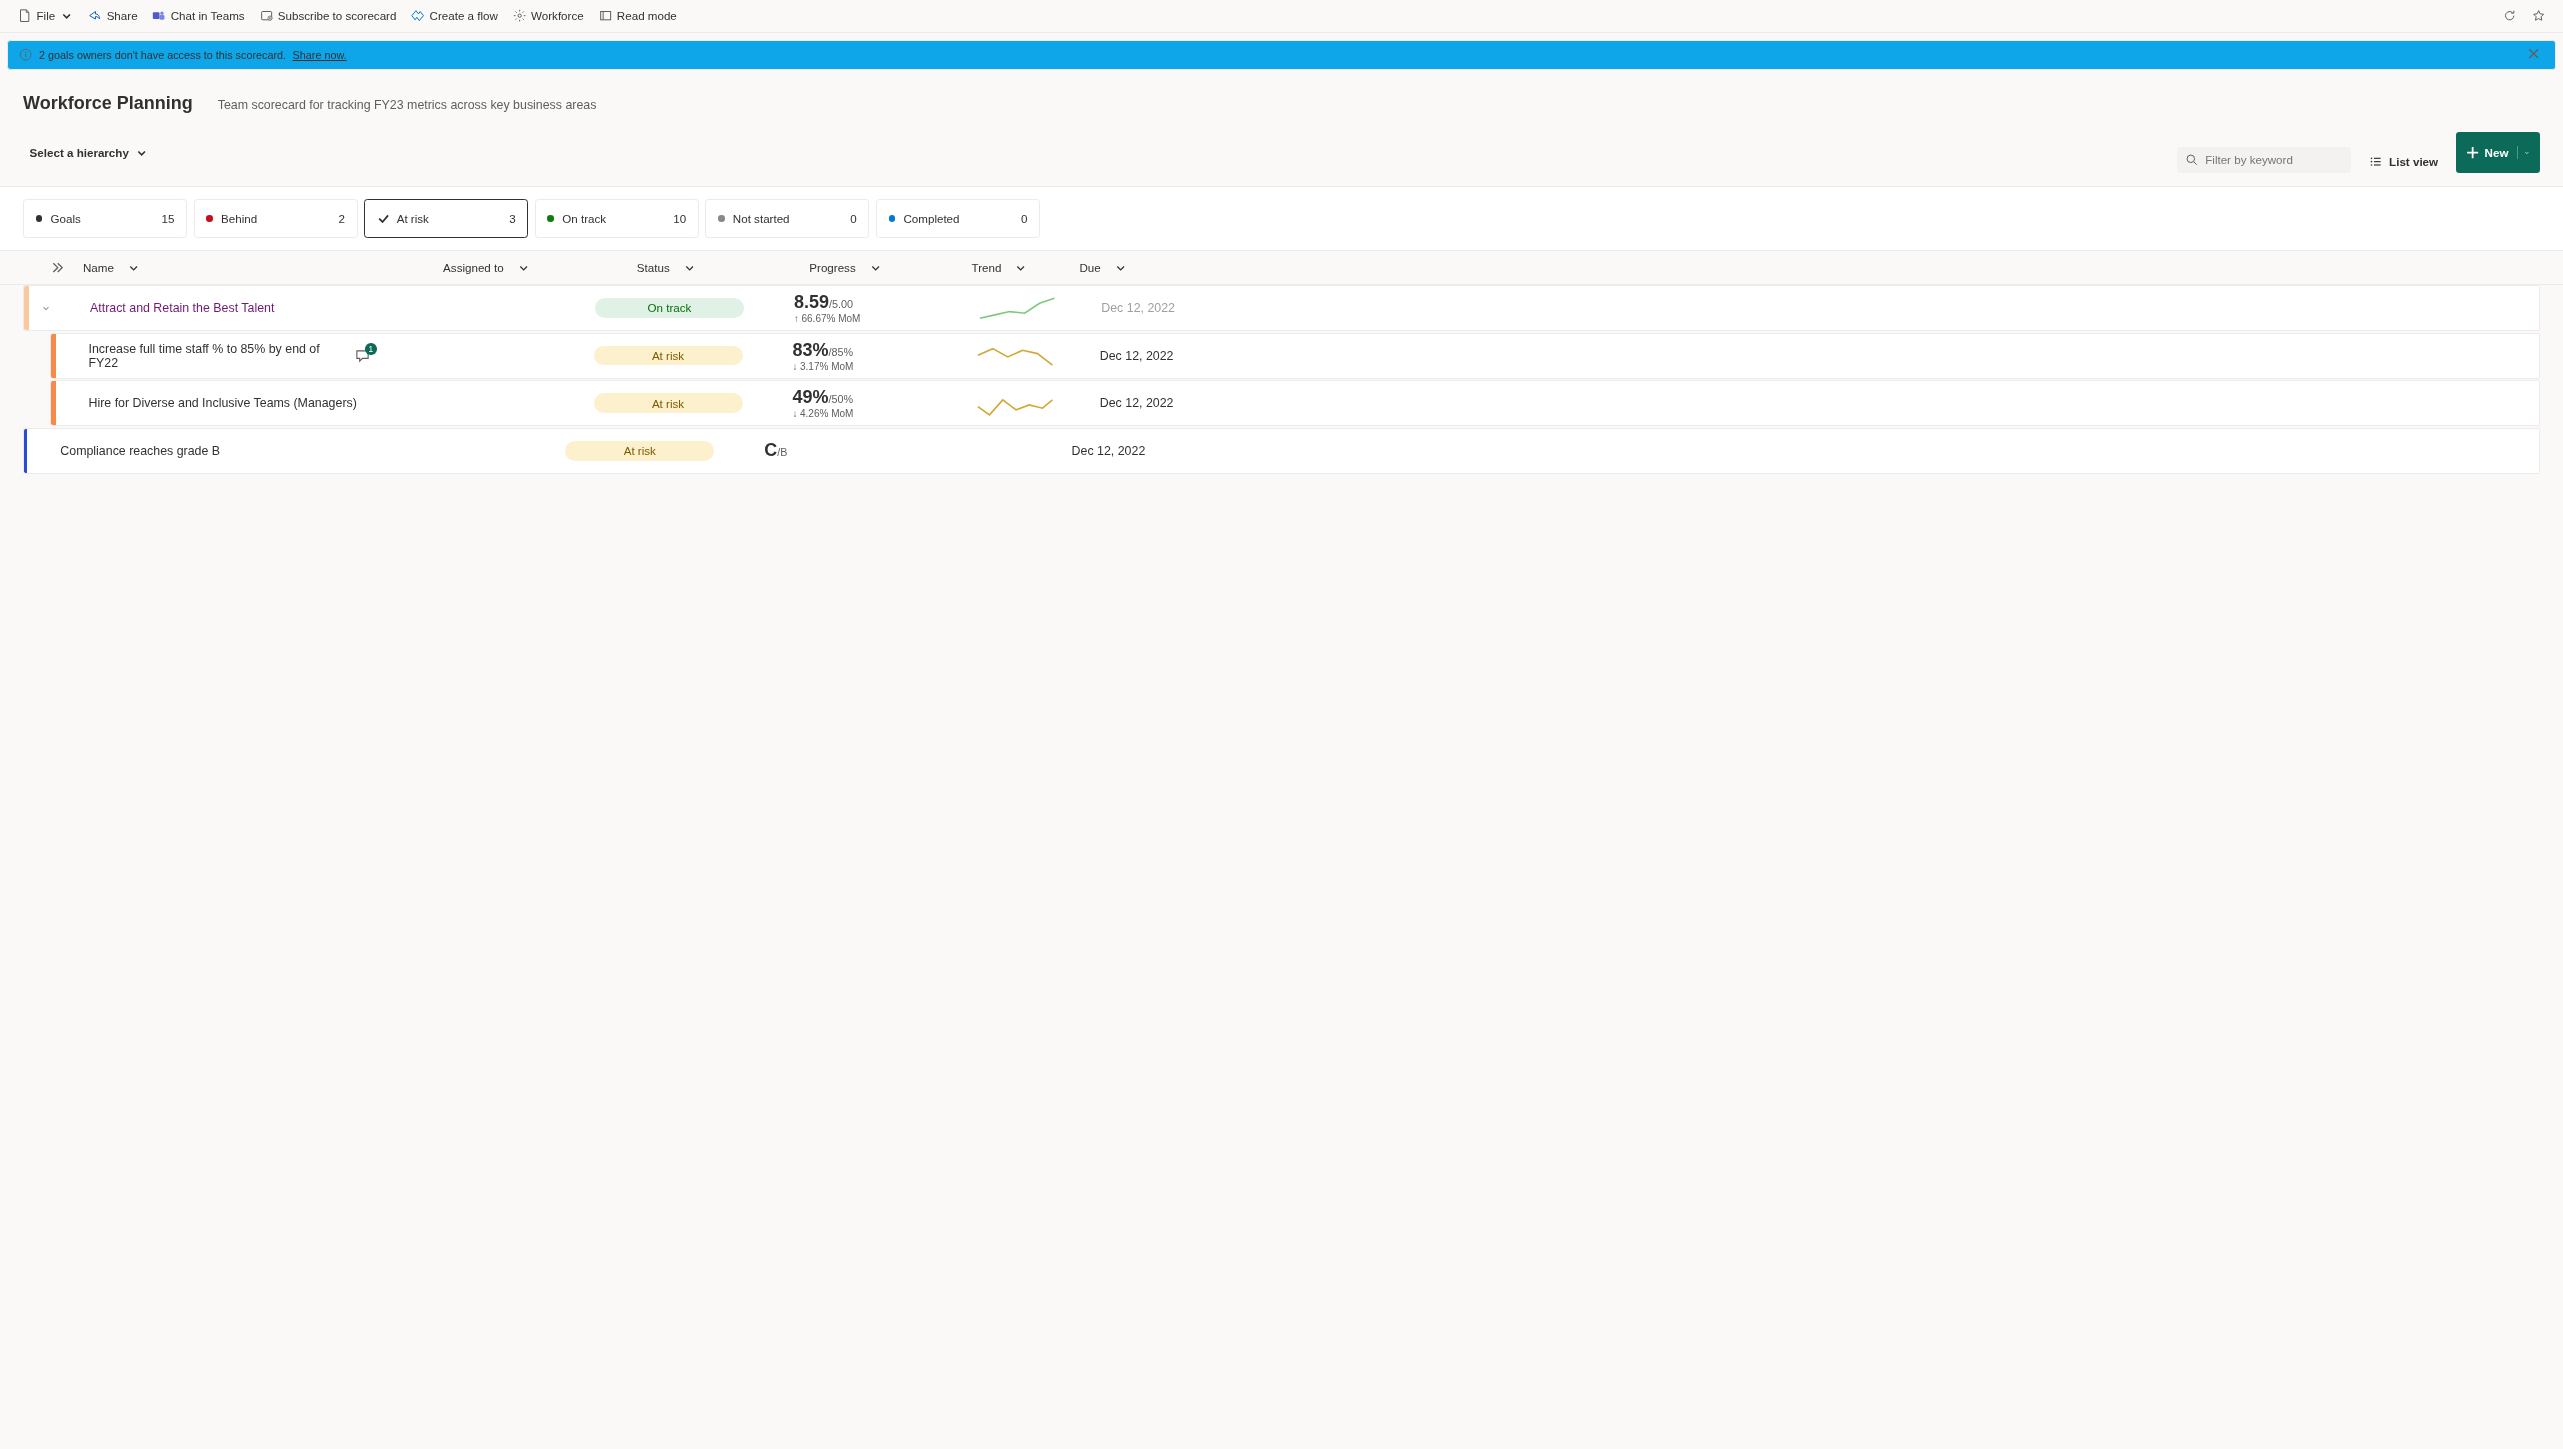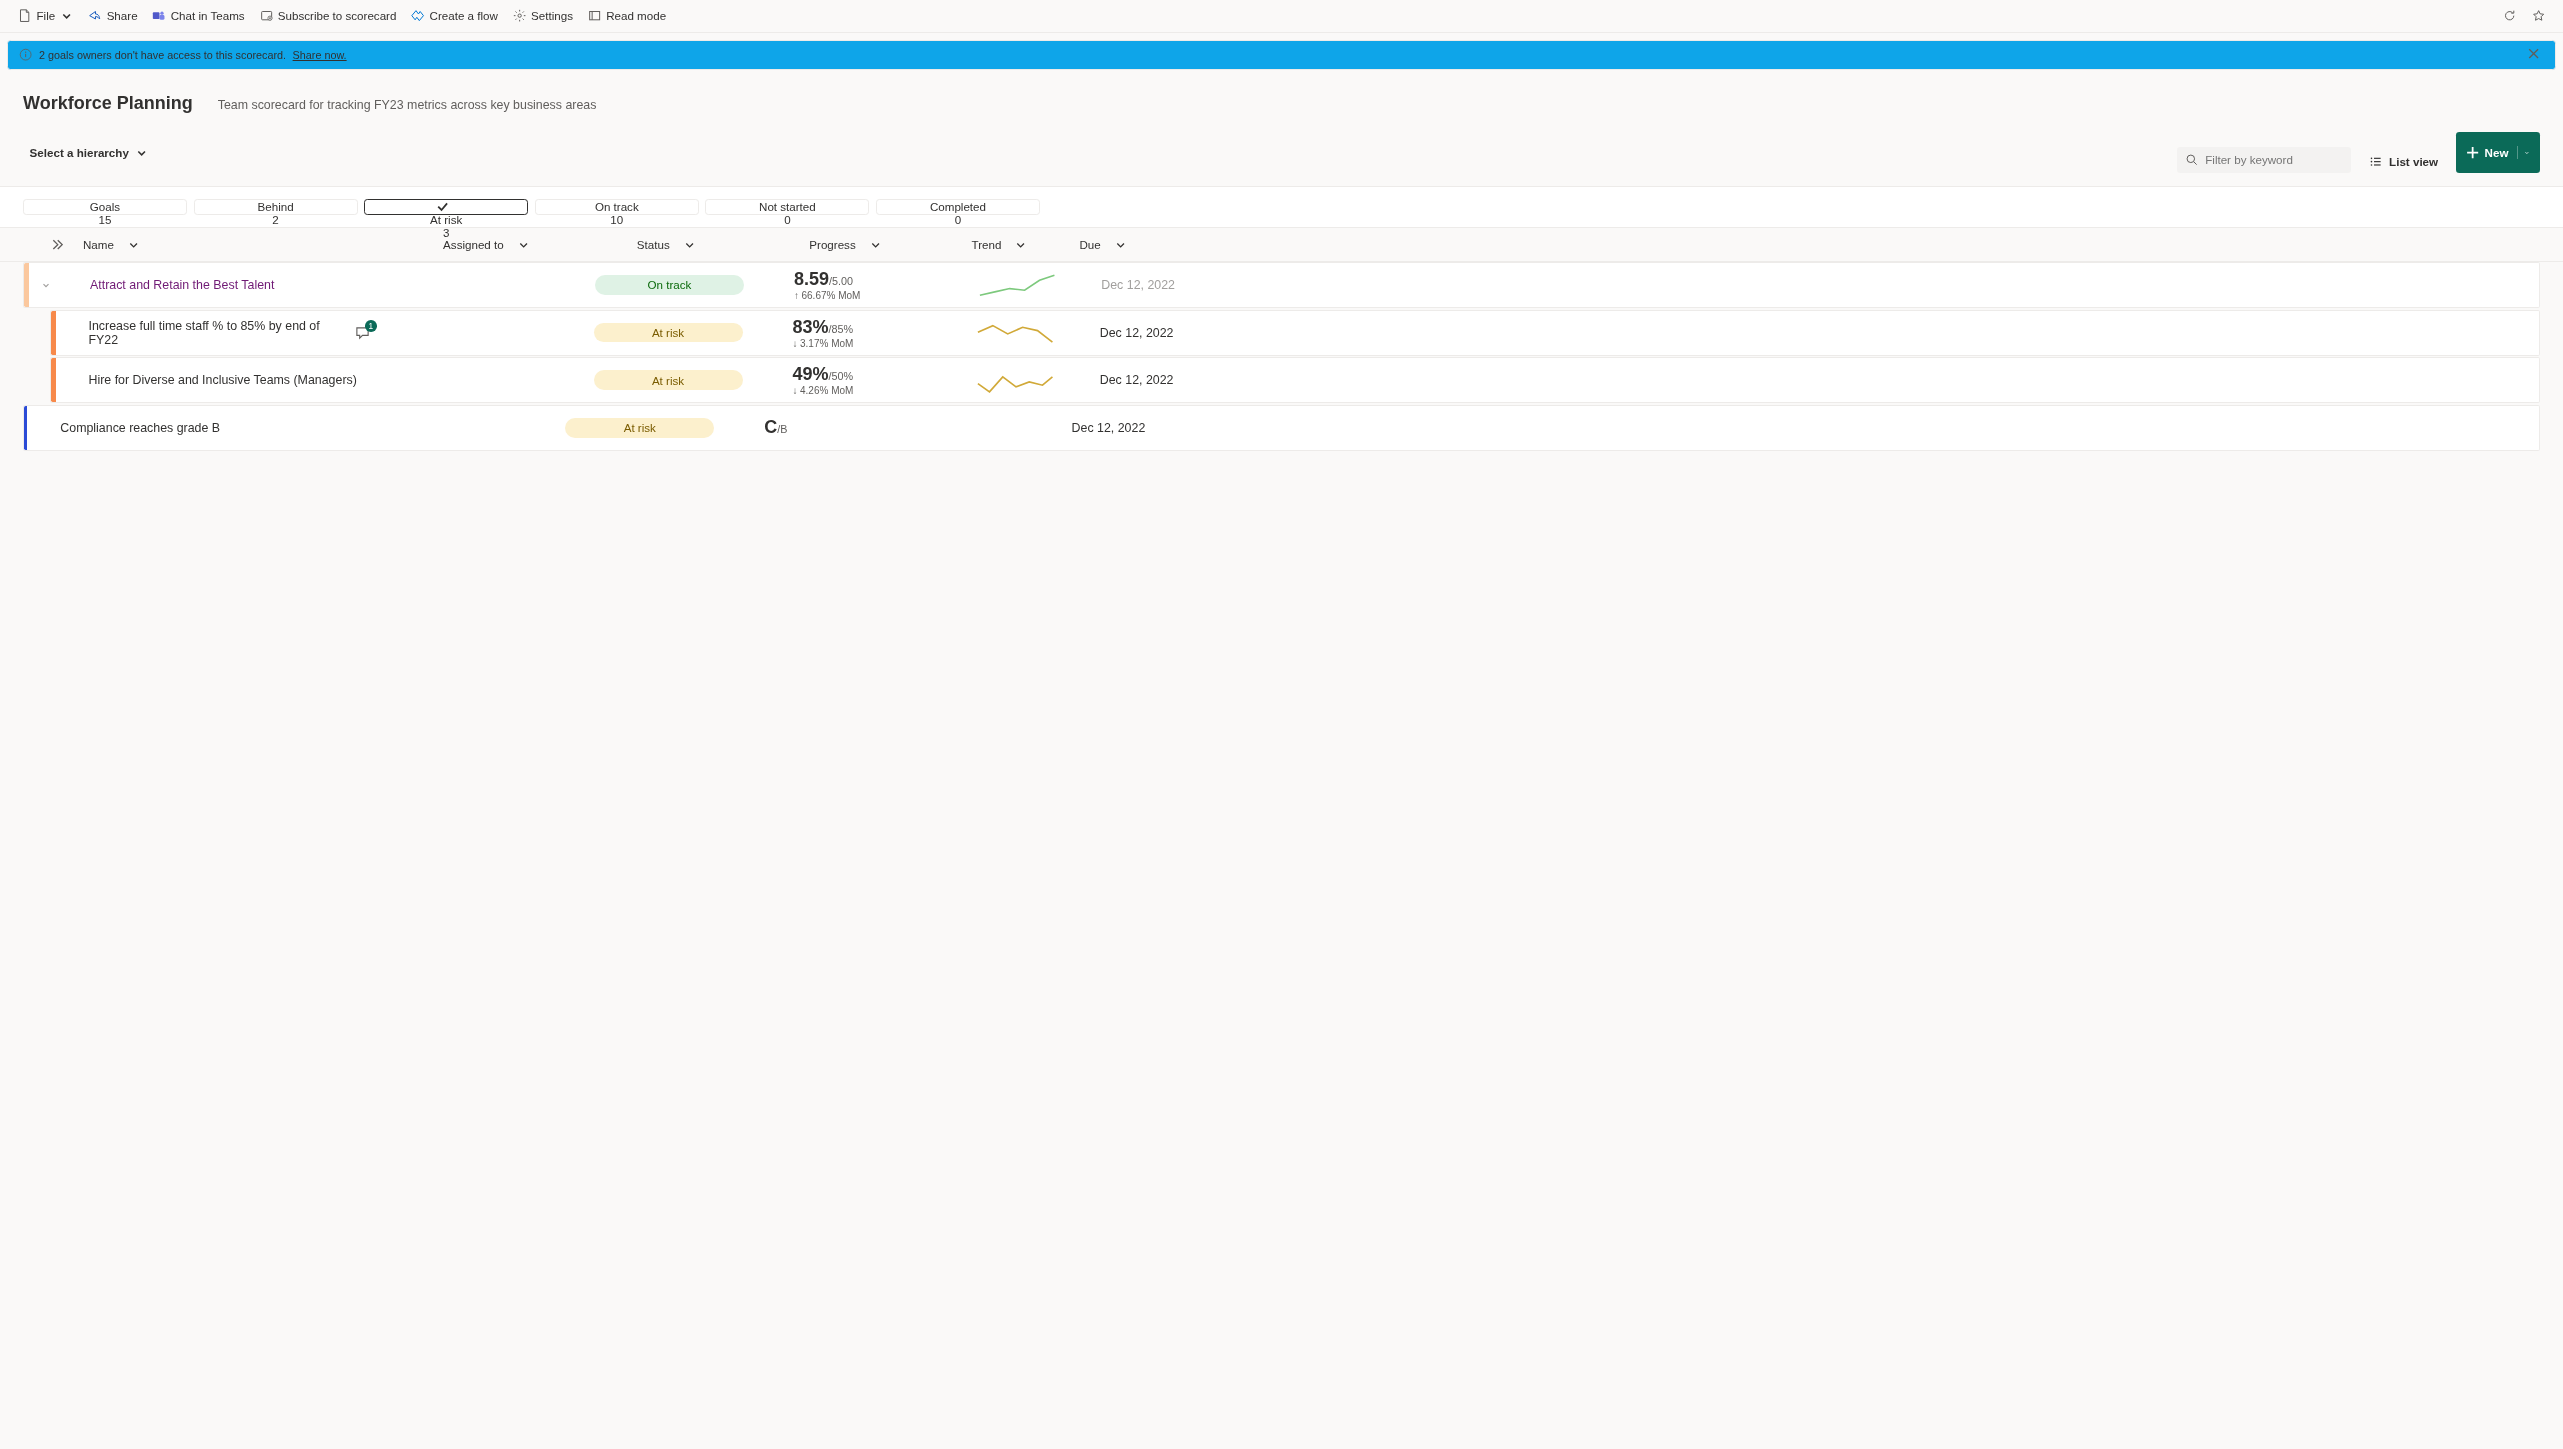--- a/index.html
+++ b/index.html
@@ -28,21 +28,21 @@
   .hierarchy-btn { display: flex; align-items: center; gap: 6.6px; padding: 5px 6.6px; cursor: pointer; border-radius: 2.5px; font-weight: 600; }
   .sub-right { margin-left: auto; display: flex; align-items: flex-end; gap: 11.6px; }
   .search-box { display: flex; align-items: center; width: 174px; height: 26.5px; background: #f3f2f1; border-radius: 3.3px; padding: 0 8.3px; gap: 6.6px; }
   .search-box input { border: none; background: transparent; outline: none; width: 100%; font-size: 11.6px; color: #605e5c; }
   .list-view-btn { display: flex; align-items: center; gap: 6.6px; padding: 5px 6.6px; cursor: pointer; font-weight: 600; }
   .new-btn { display: flex; align-items: center; gap: 5px; background: #0b6a58; color: #fff; height: 41px; padding: 0 10px; border-radius: 3.3px; cursor: pointer; font-weight: 600; }
   .new-btn .chev { border-left: 0.8px solid rgba(255,255,255,0.3); padding-left: 6.6px; margin-left: 3.3px; }
   
   
   .summary-row { display: flex; gap: 6.6px; padding: 11.6px 23px; background: #fff; border-bottom: 0.8px solid #edebe9; }
-  .summary-card { display: flex; align-items: center; width: 164px; height: 16px; padding: 0 11.6px; background: #fff; border: 0.8px solid #edebe9; border-radius: 3.3px; cursor: pointer; flex-direction: column; }
+  .summary-card { display: flex; align-items: center; width: 164px; height: 39px; padding: 0 11.6px; background: #fff; border: 0.8px solid #edebe9; border-radius: 3.3px; cursor: pointer; }
   .summary-card.active { border-color: #323130; }
   .summary-dot { width: 6.6px; height: 6.6px; border-radius: 50%; margin-right: 8.3px; }
   .summary-check { margin-right: 6.6px; }
   .summary-label { flex: 1; }
   .summary-count { font-weight: 400; }
   
   
   .table-header { display: flex; align-items: center; padding: 10px 23px 10px 50px; border-bottom: 0.8px solid #edebe9; background: #faf9f8; }
   .th { display: flex; align-items: center; gap: 13px; cursor: pointer; color: #323130; }
   .col-expand { width: 33px; }
@@ -142,21 +142,21 @@
       </span>
     <span>Create a flow</span>
   </div>
   <div class="toolbar-item">
     <span class="icon">
         <svg viewBox="0 0 16 16">
           <circle cx="8" cy="8" r="2" fill="none" stroke="#605e5c" stroke-width="1.2"></circle>
           <path d="M8 1v2M8 13v2M1 8h2M13 8h2M3 3l1.4 1.4M11.6 11.6L13 13M3 13l1.4-1.4M11.6 4.4L13 3" stroke="#605e5c" stroke-width="1.2"></path>
         </svg>
       </span>
-    <span>Settings</span>
+    <span>Workforce</span>
   </div>
   <div class="toolbar-item">
     <span class="icon">
         <svg viewBox="0 0 16 16">
           <rect x="2" y="3" width="12" height="10" fill="none" stroke="#605e5c" stroke-width="1.2"></rect>
           <line x1="5" y1="3" x2="5" y2="13" stroke="#605e5c" stroke-width="1.2"></line>
         </svg>
       </span>
     <span>Read mode</span>
   </div>

